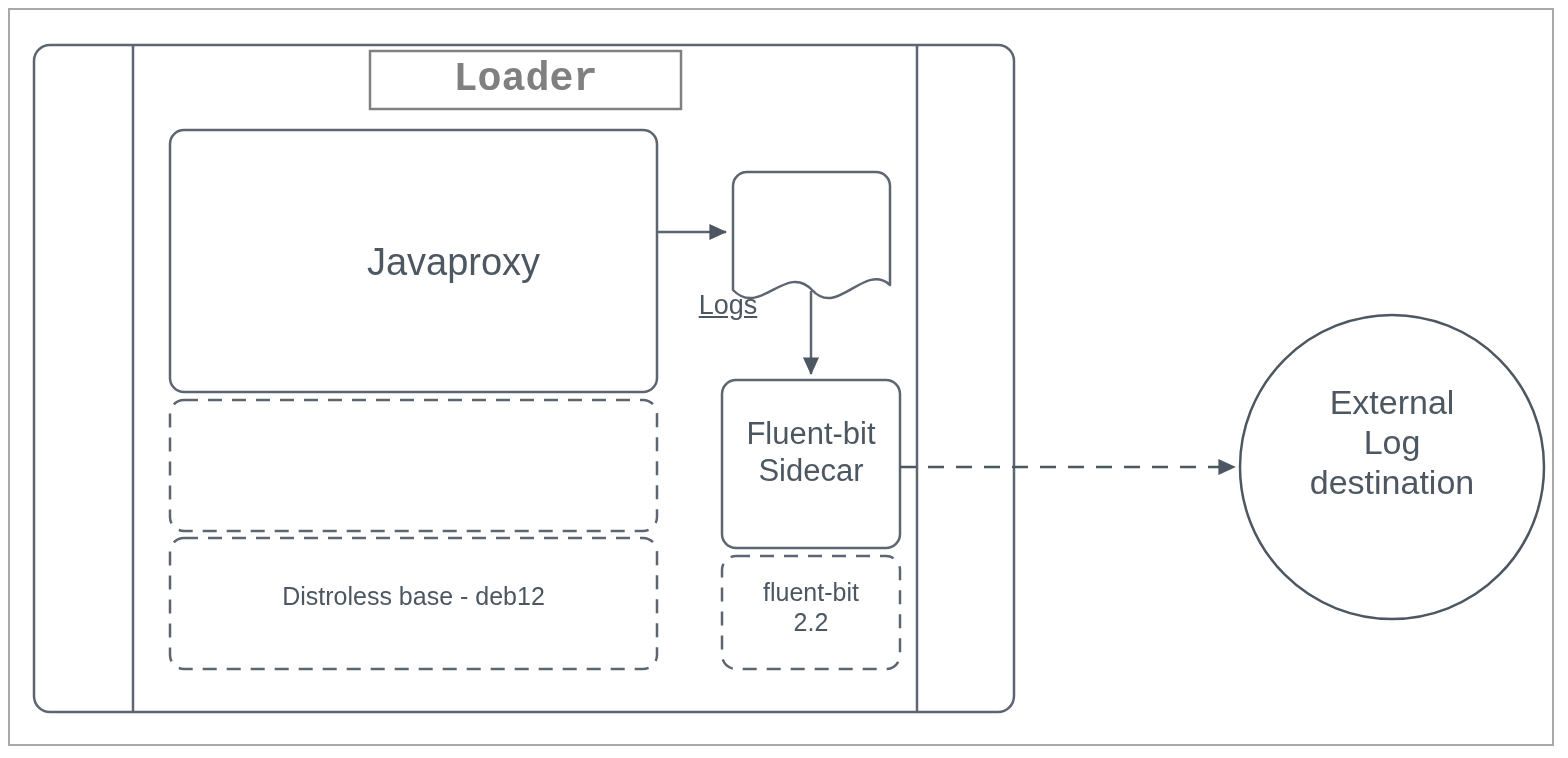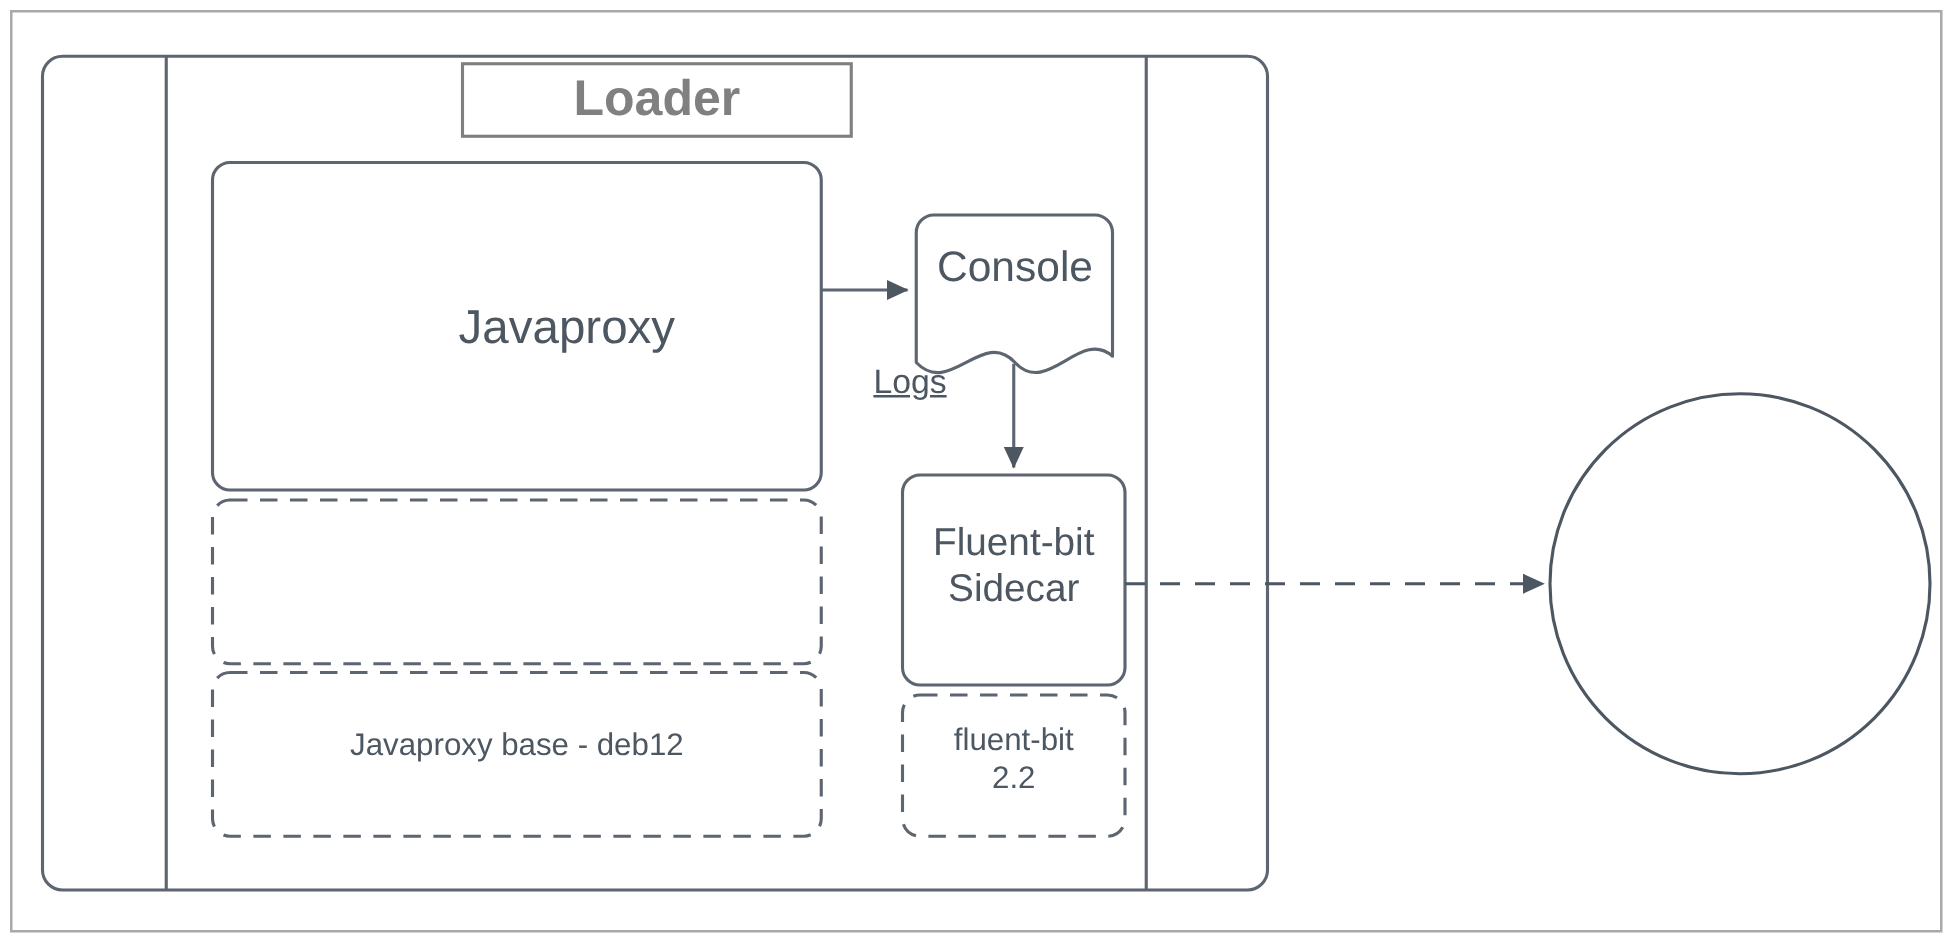--- a/index.html
+++ b/index.html
@@ -43,20 +43,21 @@
     left: 370px;
     top: 51px;
     width: 311px;
     height: 58px;
     display: flex;
     align-items: center;
     justify-content: center;
     font-size: 40px;
     font-weight: bold;
     color: #808080;
+    font-family: Liberation Mono, monospace;
   }
   #javaproxy-label {
     left: 170px;
     top: 240px;
     width: 567px;
     font-size: 38px;
   }
   #console-label {
     left: 733px;
     top: 194px;
@@ -147,27 +148,29 @@
 
     <line x1="811" y1="291" x2="811" y2="374" stroke="#5c6570" stroke-width="2.5" marker-end="url(#arrowFilled)"></line>
 
     <line x1="900" y1="467" x2="1235" y2="467" stroke="#4d5761" stroke-width="2.5" stroke-dasharray="16 12" marker-end="url(#arrowFilled)"></line>
   </svg>
 
   <div class="lbl" id="loader-title-label">Loader</div>
 
   <div class="lbl" id="javaproxy-label">Javaproxy</div>
 
-  <div class="lbl" id="console-label">Console</div>
 
   <div class="lbl" id="logs-label">Logs</div>
 
 
-  <div class="lbl" id="distroless-label">Javaproxy base - deb12</div>
+  <div class="lbl" id="distroless-label">Distroless base - deb12</div>
 
   <div class="lbl" id="fluentbit-sidecar-label">Fluent-bit
 Sidecar</div>
 
   <div class="lbl" id="fluentbit-version-label">fluent-bit
 2.2</div>
 
+  <div class="lbl" id="external-log-label">External
+Log
+destination</div>
 
 </div>
 
 </body></html>

